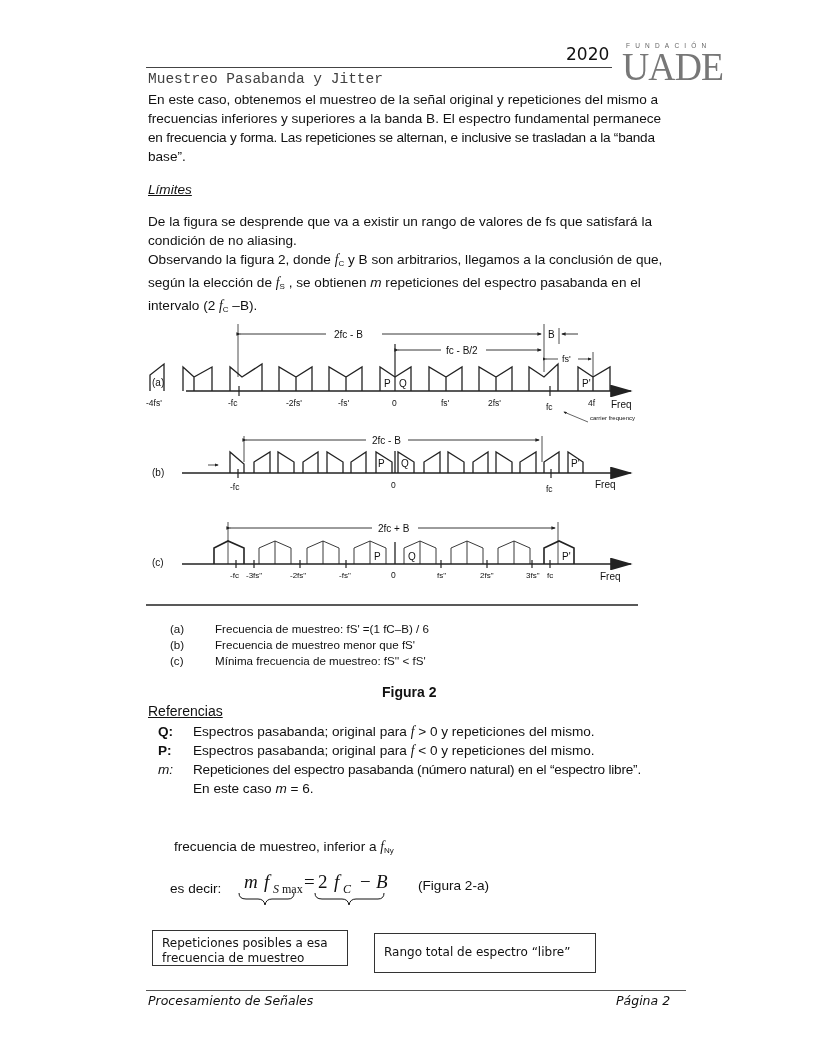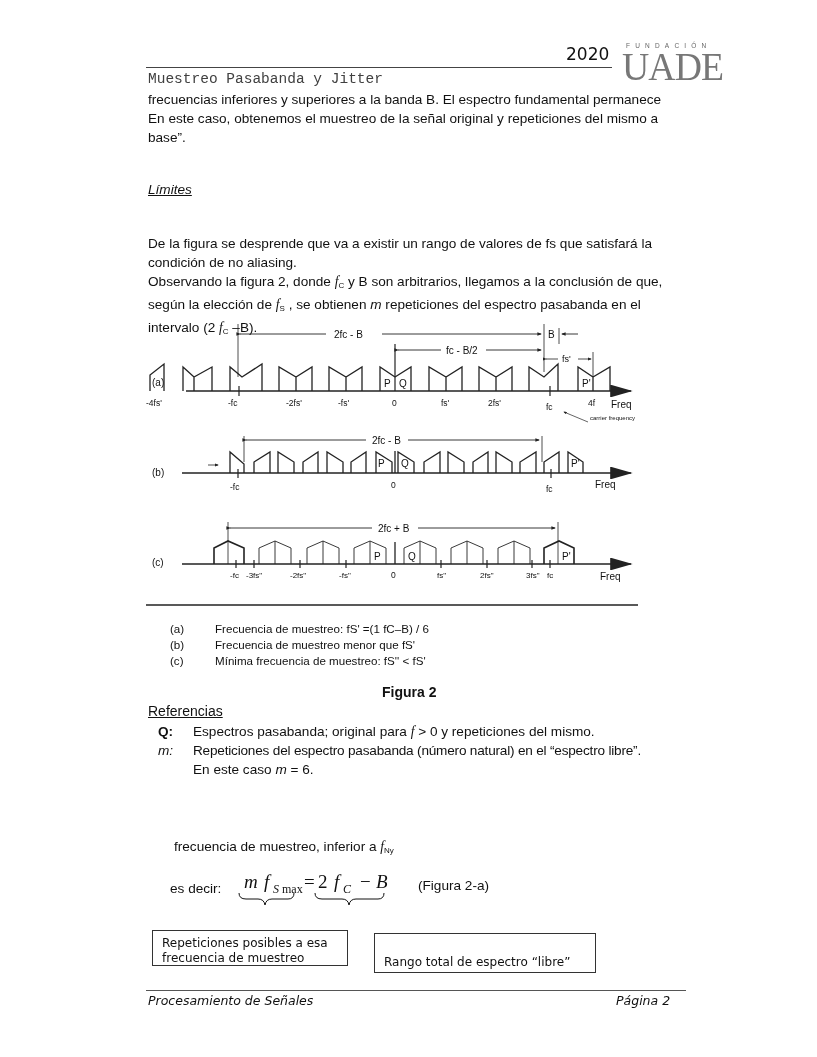--- a/index.html
+++ b/index.html
@@ -19,45 +19,46 @@
   .fig svg text { font-family: "Liberation Sans", sans-serif; fill: #111; }
   .cap { left: 170px; font-size: 11.6px; line-height: 16px; }
   .cap .k { display:inline-block; width: 45px; }
   .fig-title { left: 382px; top: 684px; font-size: 14px; font-weight: bold; }
   .ref-head { left: 148px; top: 703px; font-size: 14px; text-decoration: underline; }
   .ref { left: 158px; font-size: 13.6px; line-height: 19px; width: 530px; }
   .ref .k { display:inline-block; width: 35px; }
   .item-a { left: 150px; top: 815px; font-size: 13.6px; line-height: 19px; width: 500px; }
   .formula { left: 170px; top: 881px; font-size: 13.6px; }
   .box1 { left: 152px; top: 930px; width: 196px; height: 36px; border: 1px solid #333; font-family: "DejaVu Sans", sans-serif; font-size: 12px; line-height: 15px; padding: 5px 0 0 9px; box-sizing: border-box; }
-  .box2 { left: 374px; top: 933px; width: 222px; height: 40px; border: 1px solid #333; font-family: "DejaVu Sans", sans-serif; font-size: 12px; padding: 21px 0 0 9px; box-sizing: border-box; }
+  .box2 { left: 374px; top: 933px; width: 222px; height: 40px; border: 1px solid #333; font-family: "DejaVu Sans", sans-serif; font-size: 12px; padding: 11px 0 0 9px; box-sizing: border-box; }
   .ftr-rule { left: 146px; top: 990px; width: 540px; height: 1px; background: #555; }
   .ftr-left { left: 148px; top: 993px; font-family: "DejaVu Sans", sans-serif; font-style: italic; font-size: 12.5px; }
   .ftr-right { left: 616px; top: 993px; font-family: "DejaVu Sans", sans-serif; font-style: italic; font-size: 12.5px; }
 </style>
 </head>
 <body>
 
 <div class="abs hdr-title">Muestreo Pasabanda y Jitter</div>
 <div class="abs hdr-year">2020</div>
 <div class="abs hdr-rule"></div>
 <div class="abs logo-small">FUNDACIÓN</div>
 <div class="abs logo-big">UADE</div>
 
 <div class="abs p" style="top:90px;">
+  <div>En este caso, obtenemos el muestreo de la señal original y repeticiones del mismo a</div>
   <div>frecuencias inferiores y superiores a la banda B. El espectro fundamental permanece</div>
-  <div>En este caso, obtenemos el muestreo de la señal original y repeticiones del mismo a</div>
+  <div style="letter-spacing:-0.25px;">en frecuencia y forma. Las repeticiones se alternan, e inclusive se trasladan a la “banda</div>
   <div>base”.</div>
 </div>
 
 <div class="abs p" style="top:180px;">
   <span class="u" style="font-style:italic;">Límites</span>
 </div>
 
-<div class="abs p" style="top:234px;">
+<div class="abs p" style="top:212px;">
   <div>De la figura se desprende que va a existir un rango de valores de fs que satisfará la</div>
   <div>condición de no aliasing.</div>
   <div>
     <span>Observando la figura 2, donde </span><i class="v">f</i><sub class="s">C</sub><span> y B son arbitrarios, llegamos a la conclusión de que,</span>
   </div>
   <div>
     <span>según la elección de </span><i class="v">f</i><sub class="s">S</sub><span> , se obtienen </span><i>m</i><span> repeticiones del espectro pasabanda en el</span>
   </div>
   <div>
     <span>intervalo (2 </span><i class="v">f</i><sub class="s">C</sub><span> –B).</span>
@@ -218,20 +219,21 @@
   <div><span class="k">(a)</span><span>Frecuencia de muestreo: fS' =(1 fC–B) / 6</span></div>
   <div><span class="k">(b)</span><span>Frecuencia de muestreo menor que fS'</span></div>
   <div><span class="k">(c)</span><span>Mínima frecuencia de muestreo: fS'' &lt; fS'</span></div>
 </div>
 
 <div class="abs fig-title">Figura 2</div>
 
 <div class="abs ref-head">Referencias</div>
 <div class="abs ref" style="top:722px;">
   <div><b class="k">Q:</b><span>Espectros pasabanda; original para </span><i class="v">f</i><span> &gt; 0 y repeticiones del mismo.</span></div>
+  <div><b class="k">P:</b><span>Espectros pasabanda; original para </span><i class="v">f</i><span> &lt; 0 y repeticiones del mismo.</span></div>
   <div><i class="k">m:</i><span style="letter-spacing:-0.2px;margin-top:33px;">Repeticiones del espectro pasabanda (número natural) en el “espectro libre”.</span></div>
   <div><span class="k"></span><span>En este caso </span><i>m</i><span> = 6.</span></div>
 </div>
 
 <div class="abs item-a">
   <div style="padding-left:24px;margin-top:22px;">
     <span>frecuencia de muestreo, inferior a </span><i class="v">f</i><sub class="s">Ny</sub>
   </div>
 </div>
 

